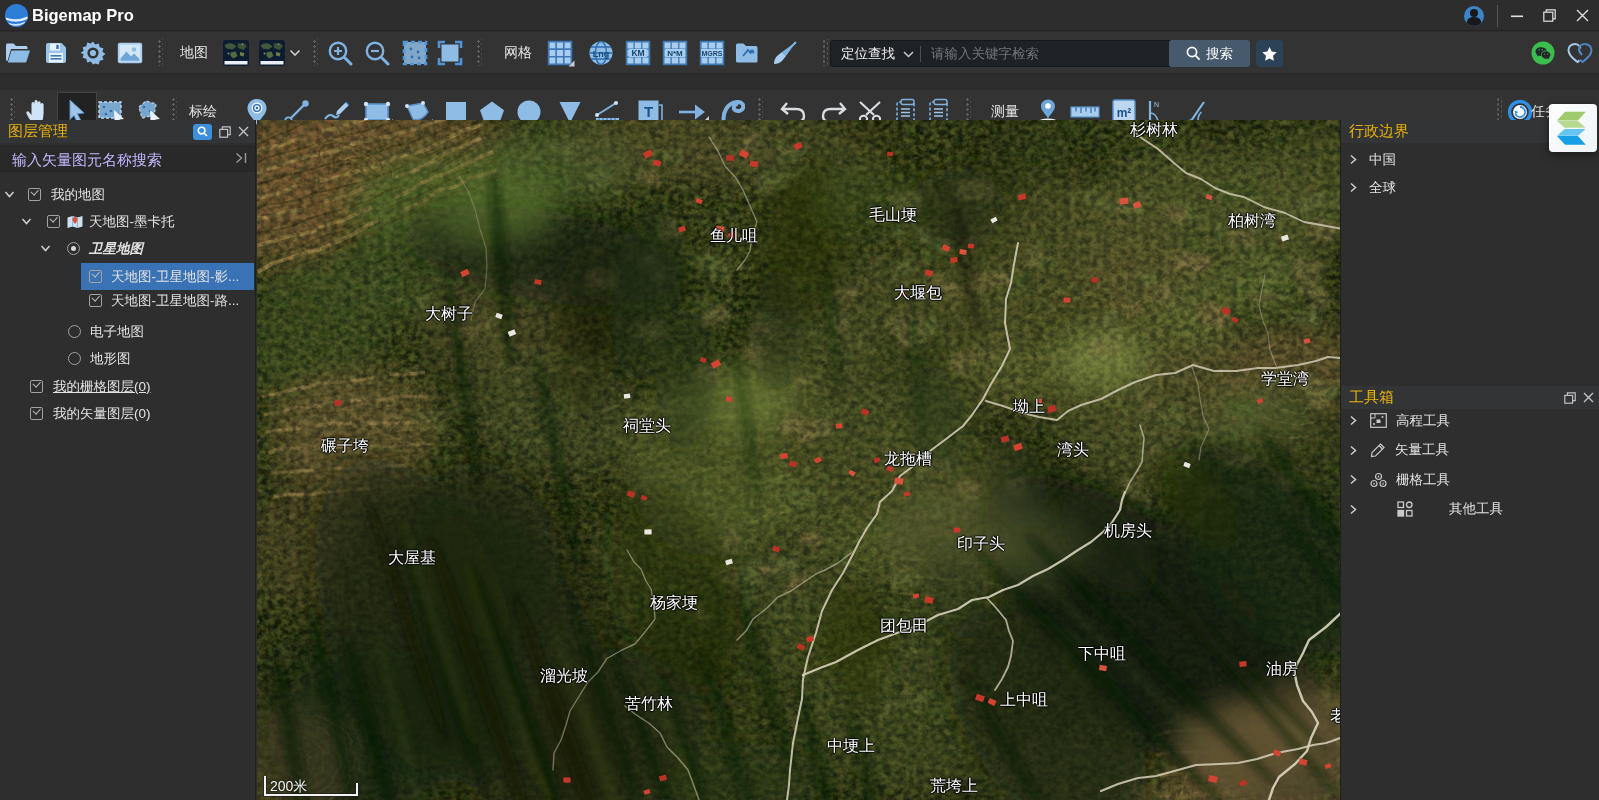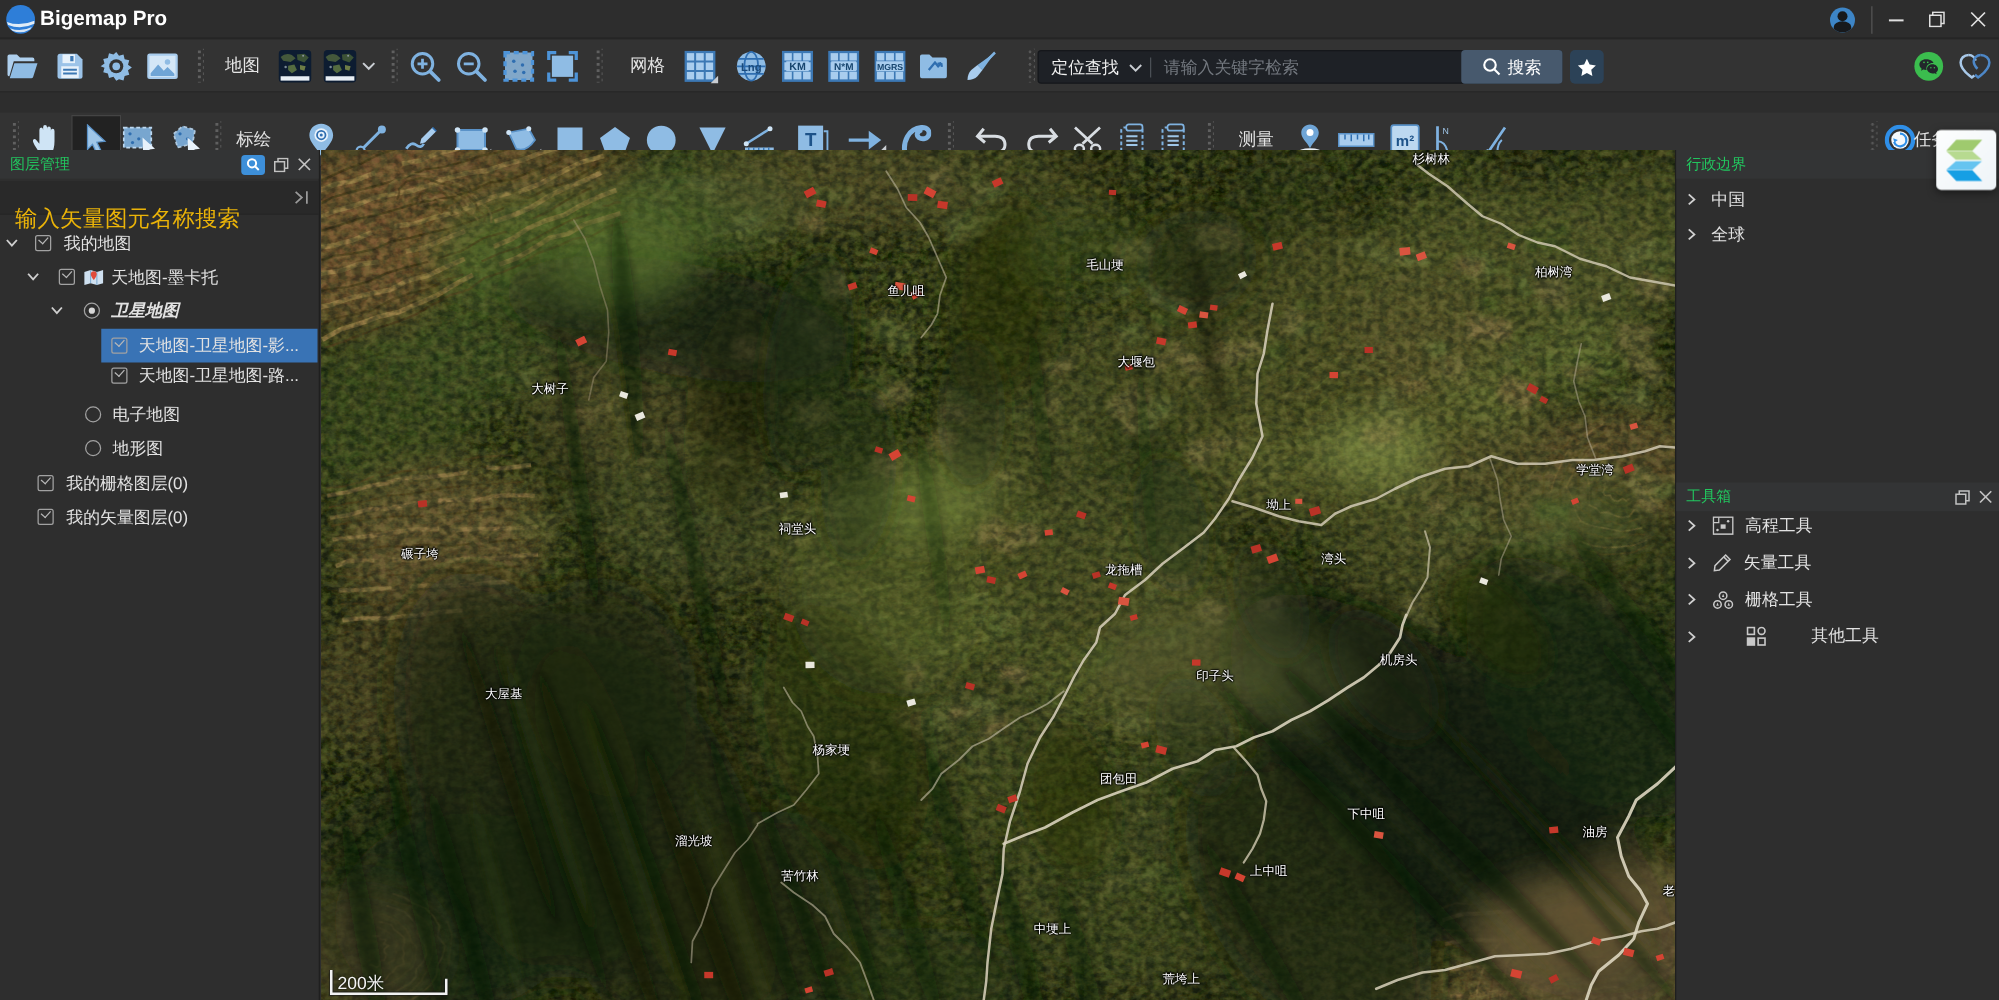--- a/index.html
+++ b/index.html
@@ -23,35 +23,35 @@
   #toolbar2 { position:absolute; left:0; top:90px; width:1599px; height:44px;
     background:#333333; border-bottom:1px solid #232323; }
   .ti { position:absolute; top:50%; transform:translate(-50%,-50%); display:flex; align-items:center; justify-content:center; }
   .tsep { position:absolute; top:7px; bottom:7px; width:7px;
     background-image:radial-gradient(circle, #606060 1.1px, transparent 1.4px), radial-gradient(circle, #606060 1.1px, transparent 1.4px);
     background-position:0 0, 3.5px 2.5px; background-size:7px 5px, 7px 5px; background-repeat:repeat-y; }
   .tsep2 { background-image:radial-gradient(circle, #565656 1.1px, transparent 1.3px), radial-gradient(circle, #565656 1.1px, transparent 1.3px); background-position:0 0, 4px 2px; background-size:8px 5px,8px 5px; width:8px;}
   .tlabel { position:absolute; top:50%; transform:translate(-50%,-50%); color:#e4e4e4; font-size:14px; white-space:nowrap;}
   .dd:after { content:""; position:absolute; right:-2px; bottom:-1px; border-left:6px solid transparent; border-bottom:6px solid #c9cdd2; }
   #leftpanel { position:absolute; left:0; top:120px; width:256px; height:680px; background:#2e2e2e; border-right:1px solid #1f1f1f;}
-  .phead { height:23px; background:#333435; display:flex; align-items:center; padding:0 8px; color:#22c55e; font-size:12px; position:relative;}
+  .phead { height:23px; background:#333435; display:flex; align-items:center; padding:0 8px; color:#eab308; font-size:15px; position:relative;}
   .phicons { position:absolute; right:6px; top:0; height:23px; display:flex; align-items:center; gap:7px;}
   .srchbtn { width:19px; height:16px; background:#3d8fd9; border-radius:3px; display:flex; align-items:center; justify-content:center;}
   #rightpanel { position:absolute; left:1340px; top:120px; width:259px; height:680px; background:#2e2e2e; border-left:1px solid #1f1f1f;}
   .psearch { height:27px; margin:2px 0 0 0; background:#292929; border-bottom:1px solid #262626; position:relative; }
-  .psearch span { position:absolute; left:12px; top:18px; font-size:18px; color:#eab308; }
+  .psearch span { position:absolute; left:12px; top:6px; font-size:15px; color:#c4b5fd; }
   .trow2 { position:absolute; height:27px; display:flex; align-items:center; color:#e2e2e2; font-size:13.5px; }
   .chev { width:11px; height:11px; }
   .cb { width:13px; height:13px; border:1.5px solid #a2a2a2; border-radius:2px; position:relative; background:transparent;}
   .cb:after { content:""; position:absolute; left:2px; top:0px; width:6px; height:3.5px; border-left:1.8px solid #b8b8b8; border-bottom:1.8px solid #b8b8b8; transform:rotate(-48deg);}
   .rad { width:13px; height:13px; border:1.5px solid #a2a2a2; border-radius:50%; position:relative;}
   .rad.on:after { content:""; position:absolute; left:2.6px; top:2.6px; width:5px; height:5px; border-radius:50%; background:#d8d8d8;}
   .rrow { position:absolute; display:flex; align-items:center; color:#e2e2e2; font-size:13.5px; }
   #map { position:absolute; left:257px; top:120px; width:1083px; height:680px; background:#1d2415; overflow:hidden;}
-  .mlabel { position:absolute; color:#fff; font-size:10px; white-space:nowrap;
+  .mlabel { position:absolute; color:#fff; font-size:16px; white-space:nowrap;
     text-shadow:-1px 0 1px #000, 1px 0 1px #000, 0 -1px 1px #000, 0 1px 1px #000; }
   #floatlogo { position:absolute; left:1549px; top:104px; width:48px; height:48px; border-radius:4px;
     background:linear-gradient(135deg,#fdfefe,#eef4f8); box-shadow:0 2px 8px rgba(0,0,0,0.5); z-index:50;}
 </style>
 </head>
 <body>
 <div id="titlebar">
   <svg class="tb-logo" width="27" height="27" viewBox="0 0 27 27">
     <circle cx="13.5" cy="13.5" r="11.5" fill="#2e7ed8"></circle>
     <path d="M2.5 15.5 Q13 19.5 24.5 14.5 L24.5 17 Q14 22 3.5 18 Z" fill="#eaf2fa" opacity="0.95"></path>
@@ -532,21 +532,21 @@
     <span style="margin-left:9px">天地图-卫星地图-路...</span>
   </div>
   <div class="trow2" style="left:0; top:198px; width:256px;">
     <div class="rad" style="margin-left:68px"></div>
     <span style="margin-left:9px">电子地图</span>
   </div>
   <div class="trow2" style="left:0; top:225px; width:256px;">
     <div class="rad" style="margin-left:68px"></div>
     <span style="margin-left:9px">地形图</span>
   </div>
-  <div class="trow2" style="left:0; top:253px; width:256px;">
+  <div class="trow2" style="left:0; top:253px; width:256px;text-decoration:underline;">
     <div class="cb" style="margin-left:30px"></div>
     <span style="margin-left:10px">我的栅格图层(0)</span>
   </div>
   <div class="trow2" style="left:0; top:280px; width:256px;">
     <div class="cb" style="margin-left:30px"></div>
     <span style="margin-left:10px">我的矢量图层(0)</span>
   </div>
 </div>
 <div id="map">
 <svg id="mapsvg" width="1083" height="680" viewBox="0 0 1083 680">

